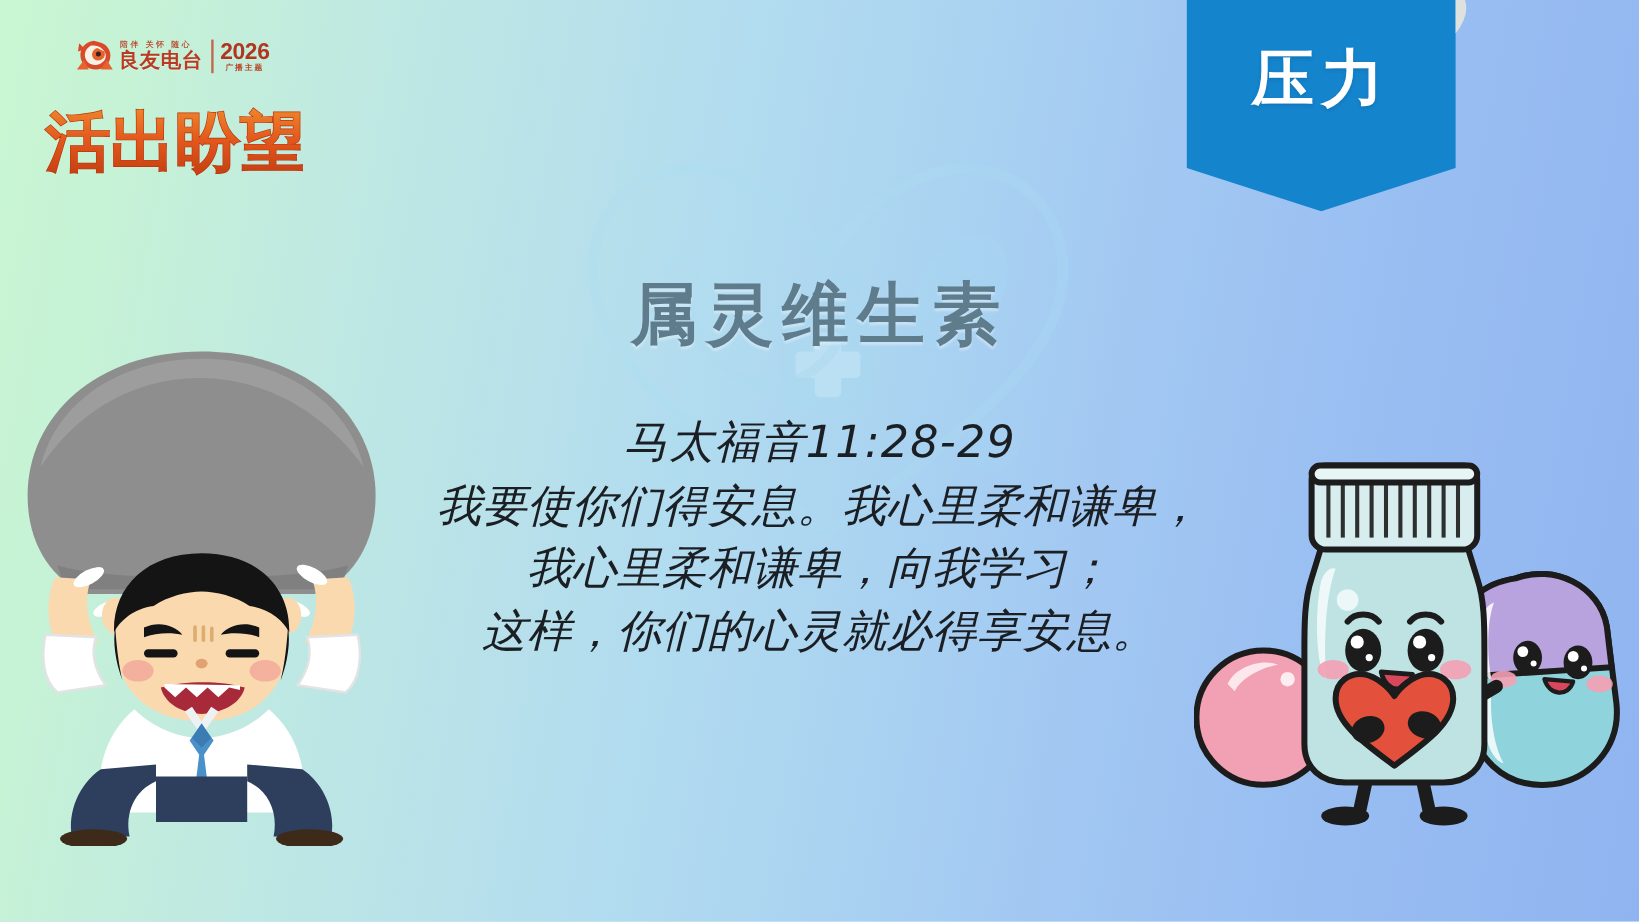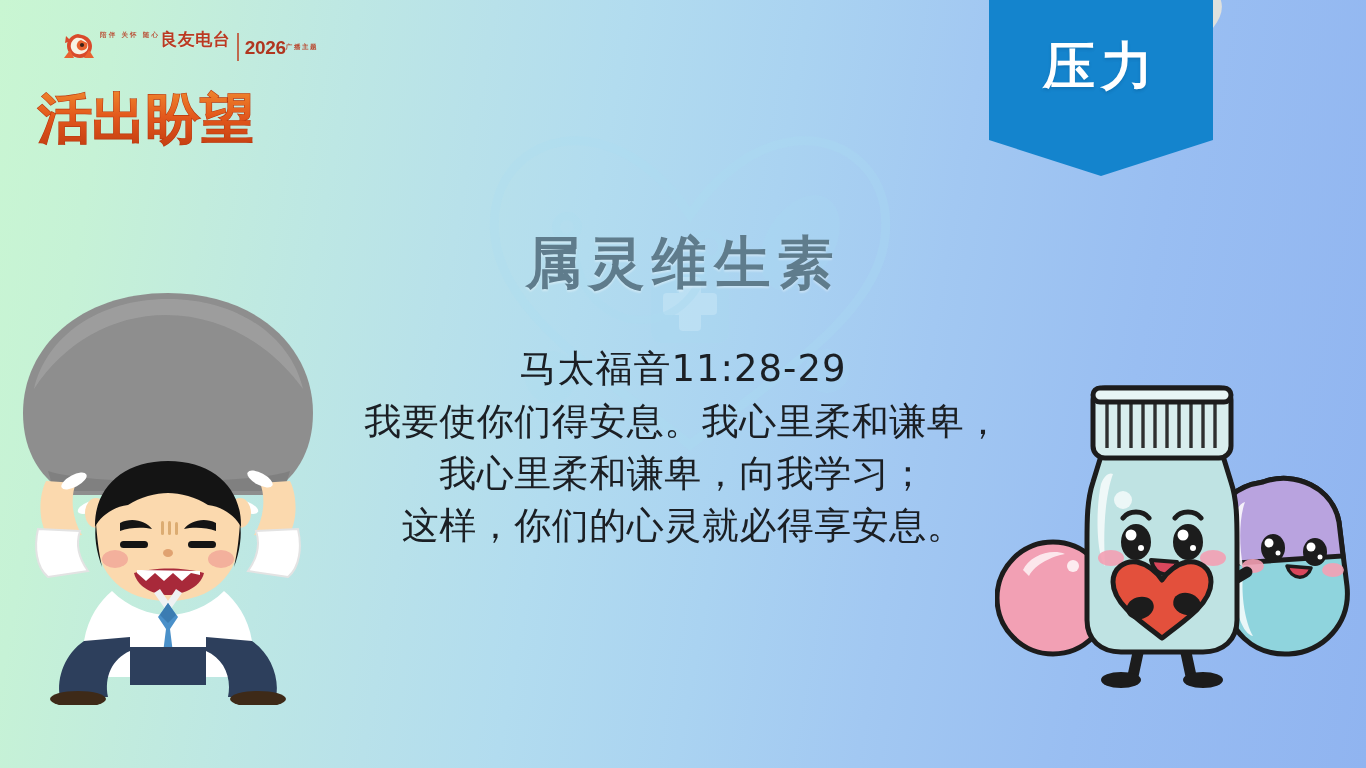--- a/index.html
+++ b/index.html
@@ -20,28 +20,28 @@
   
   .watermark{position:absolute;left:455px;top:115px;width:470px;height:350px;
     opacity:.50;pointer-events:none;}
   .watermark svg{width:100%;height:100%;display:block;}
 
   
   .logo-block{position:absolute;left:30px;top:26px;width:225px;height:115px;}
   .logo-row{position:absolute;left:32px;top:4px;display:flex;align-items:center;height:34px;}
   .logo-mark{position:relative;width:34px;height:30px;flex:none;}
   .logo-mark svg{width:100%;height:100%;display:block;}
-  .logo-wordwrap{margin-left:3px;display:flex;justify-content:center;height:32px;}
+  .logo-wordwrap{margin-left:3px;display:flex;flex-direction:column;justify-content:center;height:32px;}
   .logo-tagline{font-size:6.5px;color:#b9452c;letter-spacing:2.2px;line-height:8px;
     white-space:nowrap;font-weight:bold;opacity:.92;margin-left:1px;}
   .logo-word{font-size:17px;font-weight:bold;color:#bb3a22;line-height:18px;
     letter-spacing:.5px;white-space:nowrap;
     text-shadow:0 1px 0 rgba(255,255,255,.35);}
   .logo-div{width:1.5px;height:28px;background:#c05235;margin:0 6px 0 7px;opacity:.85;}
-  .logo-year-wrap{display:flex;flex-direction:row;align-items:center;justify-content:center;height:32px;}
+  .logo-year-wrap{display:flex;flex-direction:column;align-items:center;justify-content:center;height:32px;}
   .logo-year{font-size:19px;font-weight:bold;color:#b0361f;line-height:19px;letter-spacing:-.3px;}
   .logo-year-sub{font-size:6.5px;color:#b9452c;letter-spacing:1.6px;line-height:8px;white-space:nowrap;font-weight:bold;}
 
   .logo-title{position:absolute;left:0;top:57px;width:232px;height:70px;}
   .logo-title svg{width:100%;height:100%;display:block;}
 
   
   .banner{position:absolute;left:975px;top:-12px;width:252px;height:188px;}
   .banner-shape{position:absolute;inset:0;}
   .banner-shape svg{width:100%;height:100%;display:block;}
@@ -53,21 +53,21 @@
   }
 
   
   .content{position:absolute;left:293px;top:226px;width:780px;text-align:center;}
   .main-title{
     font-size:56px;font-weight:bold;color:#5f7c8c;letter-spacing:7px;
     line-height:74px;margin:0 0 42px 0;
     font-family:"DejaVu Sans","Liberation Sans",sans-serif;
     text-shadow:0 2px 2px rgba(255,255,255,.35);
   }
-  .verse{margin:0;}
+  .verse{margin:0;font-style:italic;}
   .verse-ref{
     font-size:37px;color:#1b1f24;line-height:54px;letter-spacing:1px;
     font-family:"DejaVu Sans","Liberation Sans",sans-serif;
   }
   .verse-line{
     font-size:37px;color:#1b1f24;line-height:52px;letter-spacing:.5px;white-space:nowrap;
     font-family:"DejaVu Sans","Liberation Sans",sans-serif;
   }
 
   

